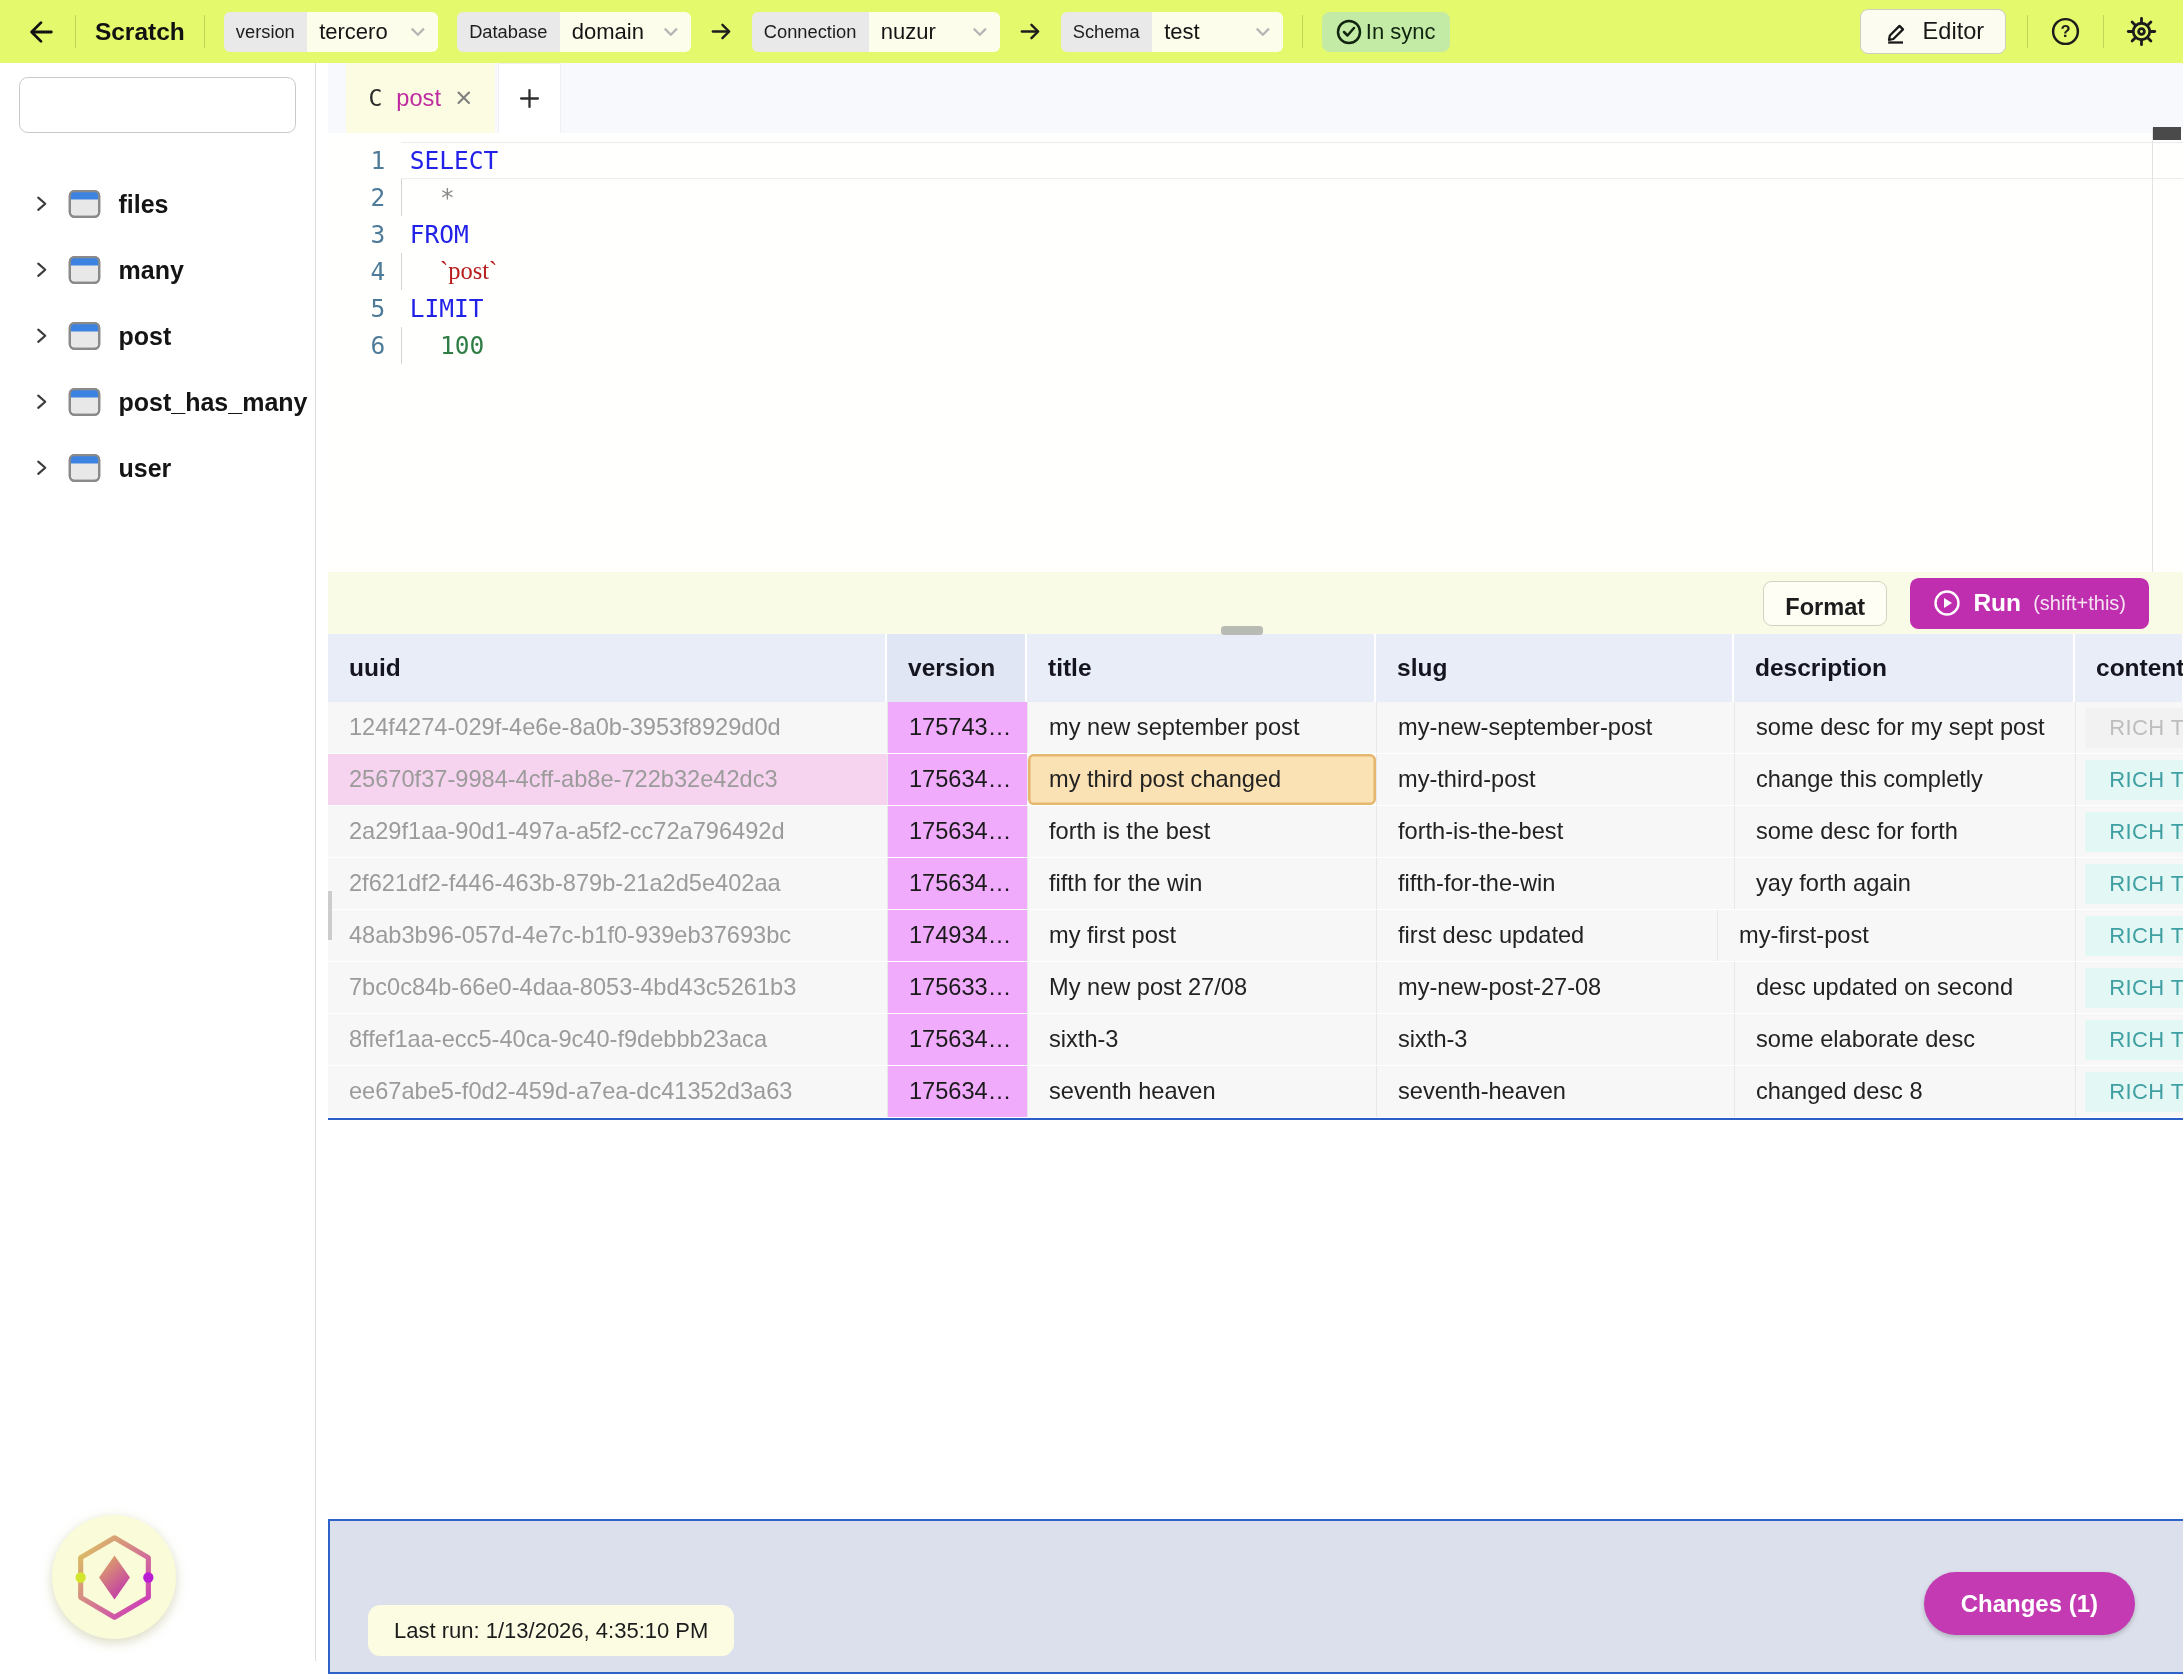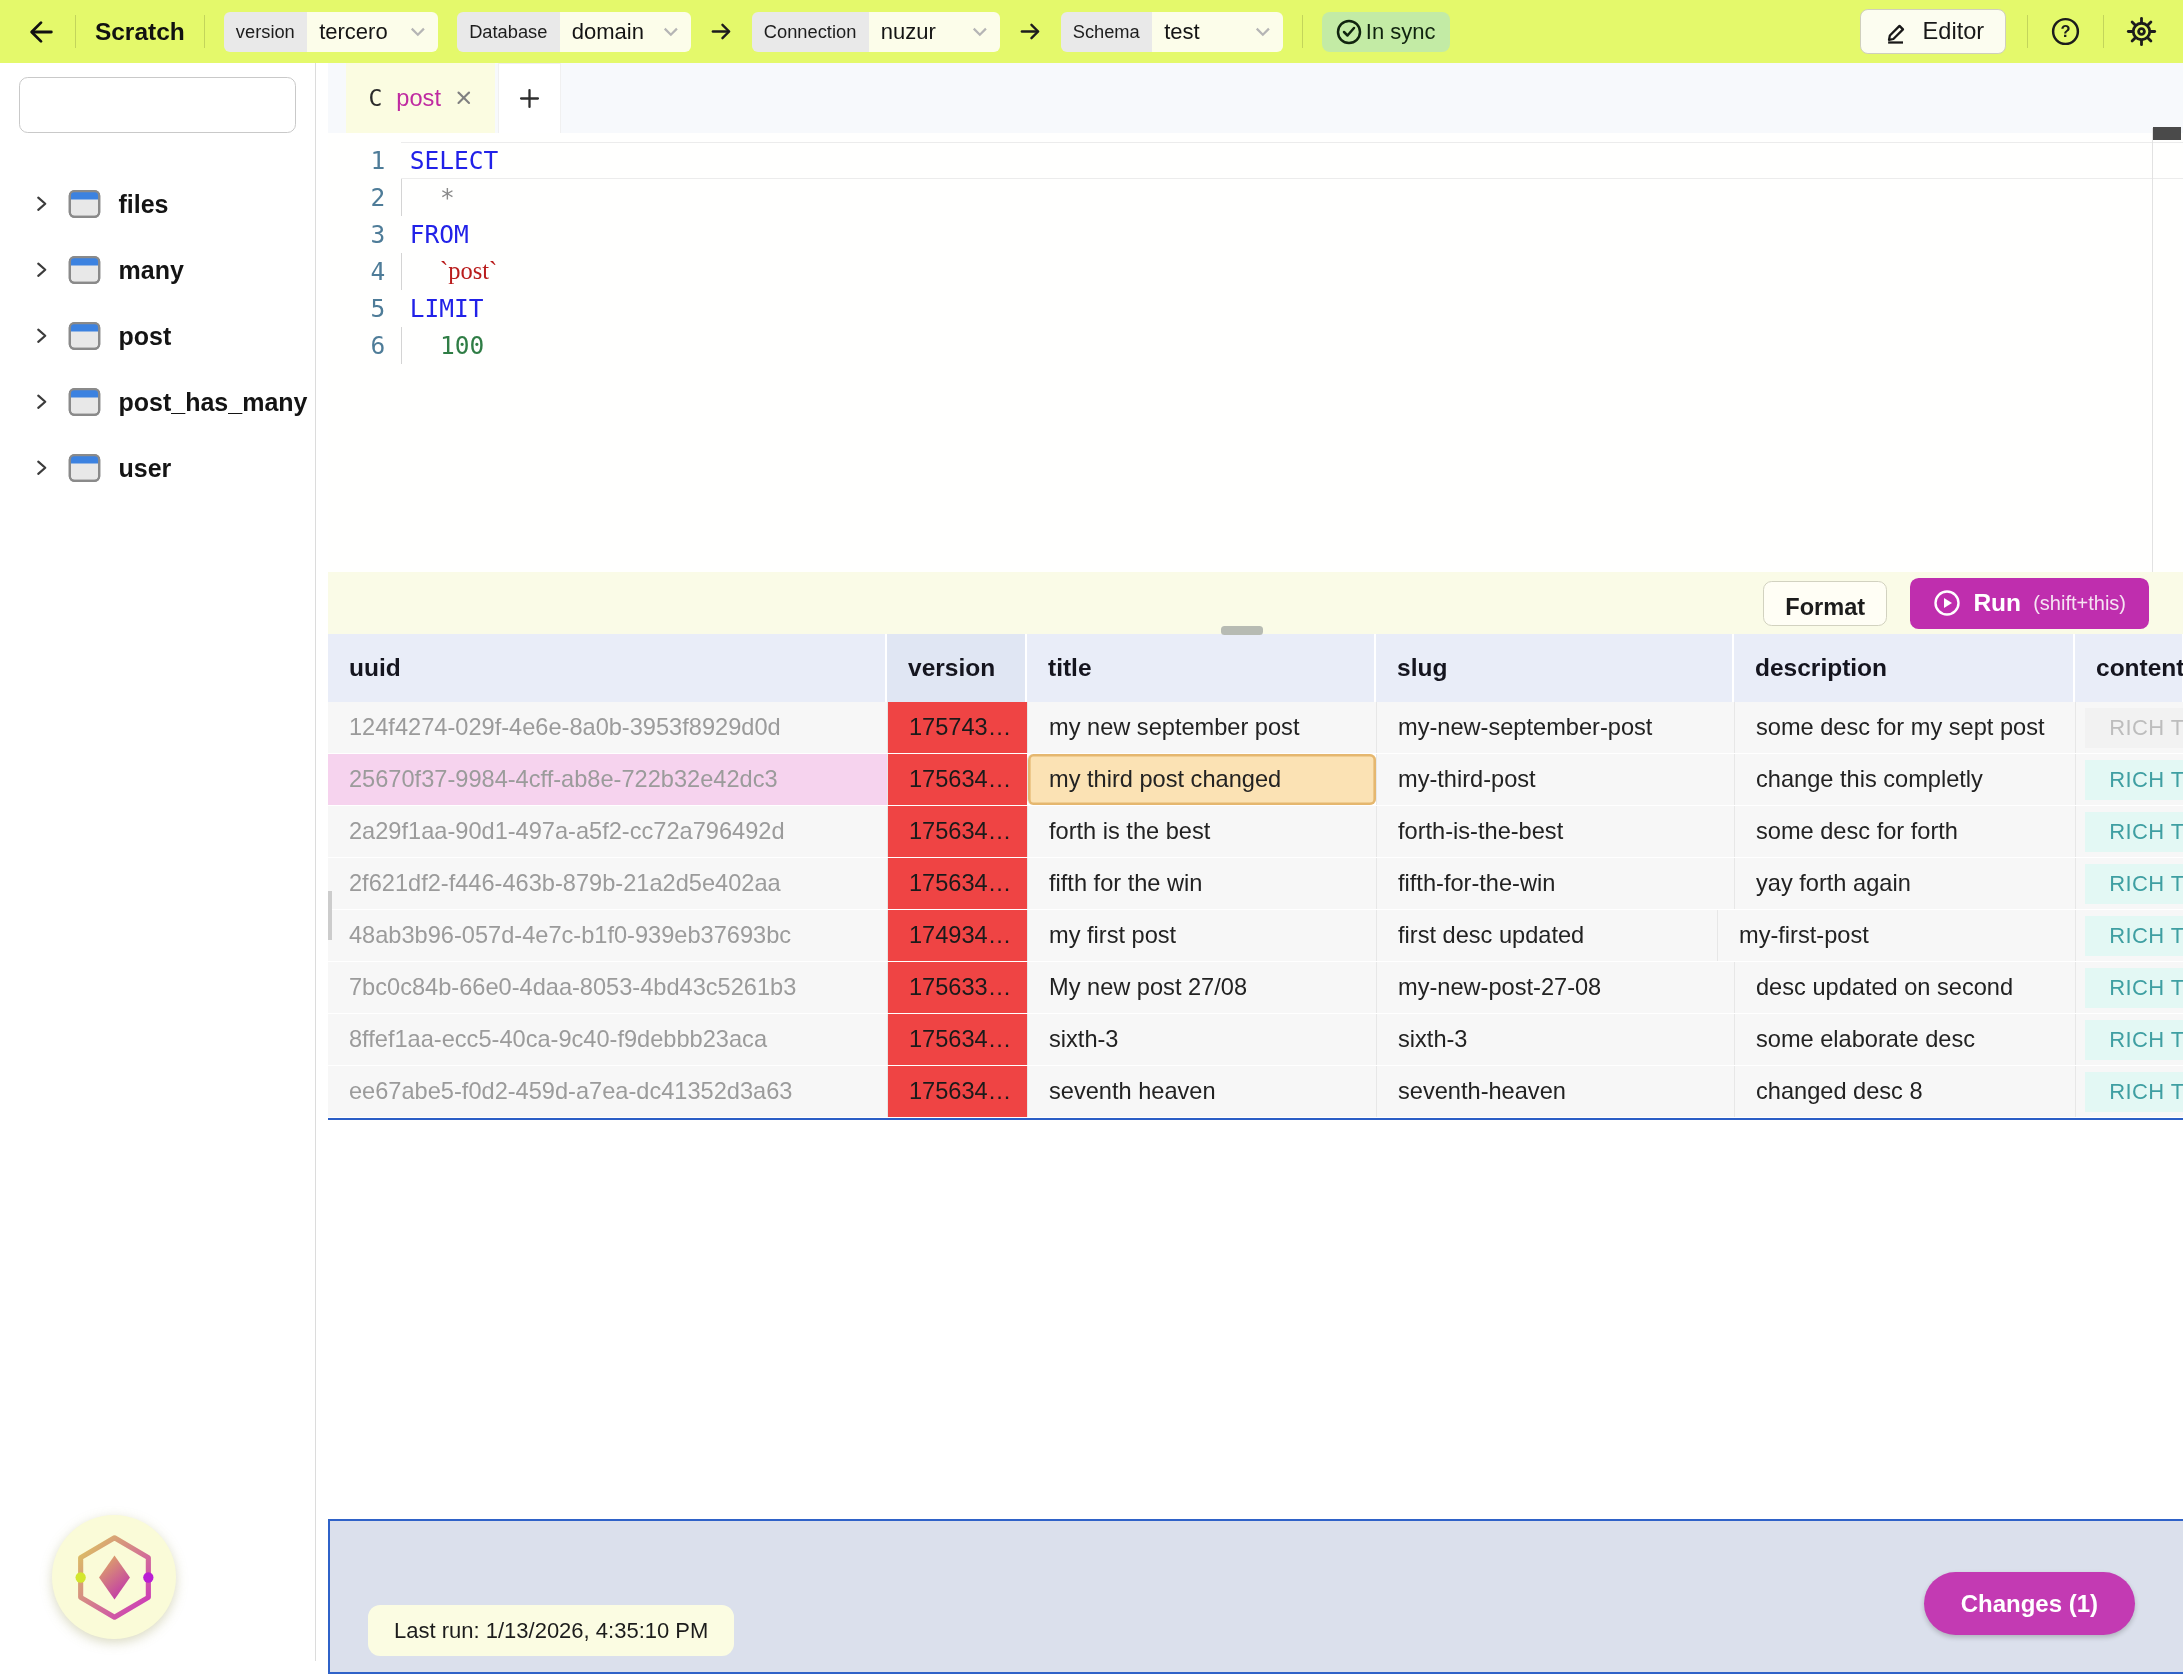--- a/index.html
+++ b/index.html
@@ -84,21 +84,21 @@
   .c-version { width:140px; flex:none; }
   .c-title { width:349px; flex:none; }
   .c-slug { width:358px; flex:none; }
   .c-desc { width:341px; flex:none; }
   .c-content { flex:1; min-width:0; }
   .tbody .row { display:flex; height:52px; border-bottom:1.7px solid #fff; }
   .cell { background:#f7f7f7; font-size:23.6px; color:#222; display:flex; align-items:center;
           padding-left:21px; border-left:0.9px solid #e7e7e7; white-space:nowrap; overflow:hidden; }
   .row .cell:first-child { border-left:none; }
   .cell.c-uuid { color:#9b9b9b; }
-  .cell.c-version { background:#ef4444; color:#1a1a1a; }
+  .cell.c-version { background:#f0abfc; color:#1a1a1a; }
   .cell.selected { background:#f6d3ee; }
   .cell.edited { background:#fbe2b4; box-shadow:inset 0 0 0 2.6px #e5b76f; border-radius:6.1px; }
   .cell.c-content { padding-left:0; }
   .content-pill { flex:1; height:40px; margin-left:8.7px; display:flex; align-items:center;
                   padding-left:24.5px; font-size:22px; letter-spacing:0.4px; }
   .content-pill.rich { background:#e3f8f4; color:#3f9fa2; }
   .content-pill.muted { background:#f2f2f2; color:#bdbdbd; }
   .table-scroll-frag { position:absolute; left:0; top:828px; width:3.5px; height:49px; background:#cccccc; }
 
   

